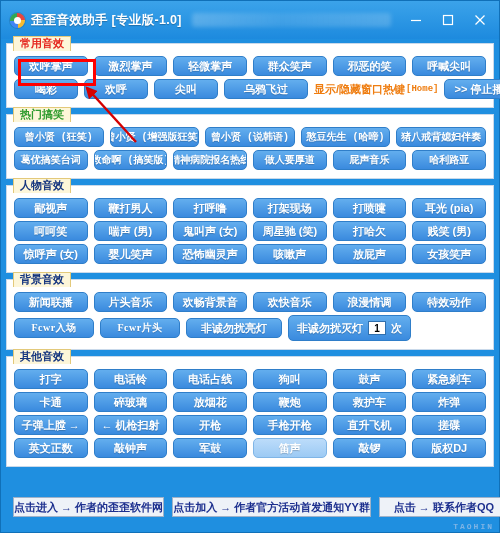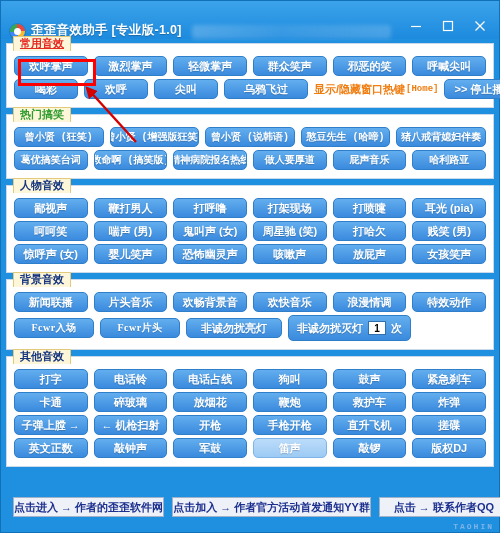--- a/index.html
+++ b/index.html
@@ -12,21 +12,21 @@
   #app{
     position:relative;width:500px;height:533px;
     background:#1f8fe0;
     box-sizing:border-box;
     border:1px solid #1070b8;
   }
   
   .titlebar{
     height:38px;width:100%;
     background:linear-gradient(#3ba3ea,#1d8ade);
-    display:flex;align-items:flex-end;
+    display:flex;align-items:center;
     box-sizing:border-box;
     padding:0 4px 0 9px;
   }
   .logo{
     width:15px;height:15px;border-radius:50%;
     position:relative;flex:0 0 auto;margin-right:6px;
     background:
       conic-gradient(#e8453c 0deg 90deg,
                      #f9bb2d 90deg 180deg,
                      #4285f4 180deg 270deg,
@@ -69,21 +69,21 @@
   .group-label{
     position:absolute;top:-8px;left:6px;
     background:#fdf6d9;
     border:1px solid #e3c97a;
     border-bottom:none;
     padding:0px 6px 1px 6px;
     font-size:11px;font-weight:bold;
     line-height:13px;
     white-space:nowrap;
   }
-  .lbl-red{color:#e52a22;text-decoration:underline;}
+  .lbl-red{color:#e52a22;}
   .lbl-green{color:#2e9b2e;}
   .lbl-navy{color:#16367f;}
   .row{
     display:flex;align-items:center;
     gap:6px;
     margin:3px 0;
     padding:0 3px;
   }
   .btn{
     flex:1 1 0;

